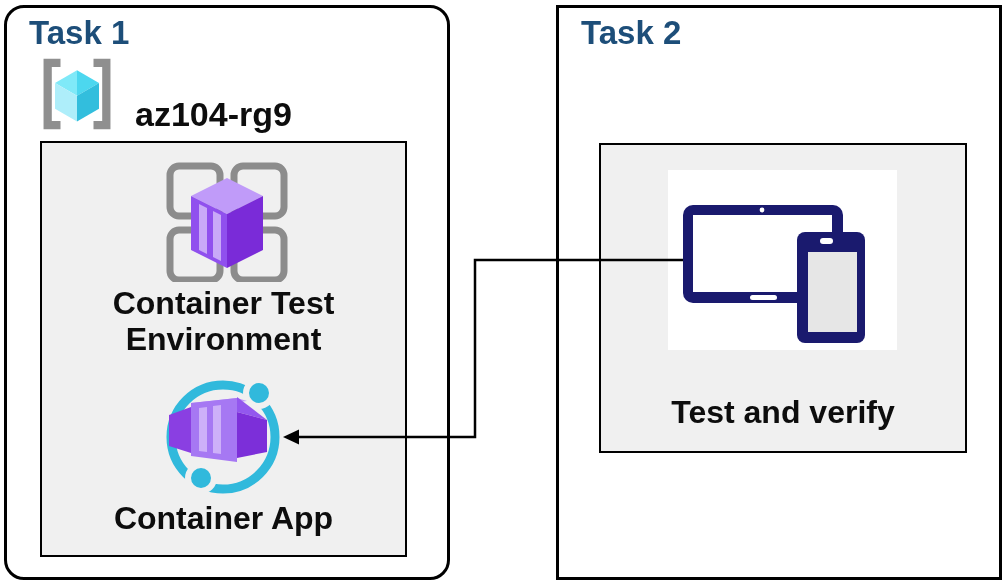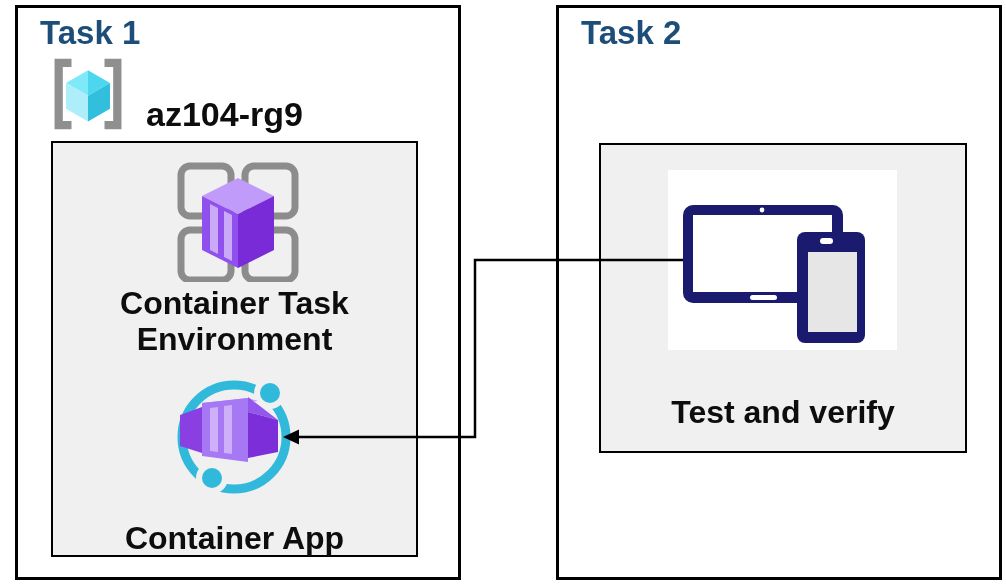--- a/index.html
+++ b/index.html
@@ -5,42 +5,42 @@
   * { margin:0; padding:0; box-sizing:border-box; }
   html,body { background:#ffffff; }
   body { font-family:"Liberation Sans","DejaVu Sans",sans-serif; }
   .page {
     position:relative; width:1006px; height:584px; background:#ffffff; overflow:hidden;
   }
   .task-panel {
     position:absolute; top:5px; width:446px; height:575px;
     background:#ffffff; border:3px solid #000000;
   }
-  .task-panel.t1 { left:15px; }
+  .task-panel.t1 { left:4px;border-radius:20px; }
   .task-panel.t2 { left:556px;text-decoration:underline; }
   .task-title {
     position:absolute; left:22px; top:6px;
     font-size:33px; font-weight:bold; color:#1d4e79; letter-spacing:0px;
   }
   .rg-row {
     position:absolute; left:26px; top:46px; display:flex; align-items:flex-end; gap:14px;
   }
   .rg-name { font-size:34px; font-weight:bold; color:#0d0d0d; }
   .group-box {
     position:absolute; background:#f0f0f0; border:2px solid #000000;
   }
   .group-box.g1 { left:33px; top:133px; width:367px; height:416px; }
   .group-box.g2 { left:40px; top:135px; width:368px; height:310px; }
   .abs { position:absolute; }
   .node-label {
     position:absolute; left:0; width:100%; text-align:center;
     font-size:32px; font-weight:bold; color:#0d0d0d; line-height:1.12;
   }
   .label-env { top:143px; padding:0 36px; }
-  .label-app { top:358px;margin-top:20px; }
+  .label-app { top:358px; }
   .label-test { top:228px;margin-top:22px; }
   .media-box {
     position:absolute; left:67px; top:25px; width:229px; height:180px; background:#ffffff;
   }
   .connector-overlay {
     position:absolute; left:0; top:0; width:1006px; height:584px;
     pointer-events:none; z-index:20;
   }
 </style>
 </head>
@@ -71,21 +71,21 @@
           <rect x="68" y="4" width="50" height="50" rx="9"></rect>
           <rect x="4" y="68" width="50" height="50" rx="9"></rect>
           <rect x="68" y="68" width="50" height="50" rx="9"></rect>
         </g>
         <polygon points="61,16 97,34 61,52 25,34" fill="#c09bf9"></polygon>
         <polygon points="25,34 61,52 61,106 25,88" fill="#9050ee"></polygon>
         <polygon points="97,34 61,52 61,106 97,88" fill="#7a2bd8"></polygon>
         <polygon points="33,42 41,46 41,92 33,88" fill="#c9a9f8"></polygon>
         <polygon points="47,49 55,53 55,99 47,95" fill="#c9a9f8"></polygon>
       </svg>
-      <div class="node-label label-env">Container Task Environment</div>
+      <div class="node-label label-env">Container Test Environment</div>
 
       <svg class="abs" style="left:117px; top:230px;" width="128" height="128" viewBox="0 0 128 128">
         <circle cx="64" cy="64" r="52" fill="none" stroke="#31b9dc" stroke-width="9"></circle>
         <circle cx="100" cy="20" r="13" fill="#31b9dc" stroke="#f0f0f0" stroke-width="6"></circle>
         <circle cx="42" cy="105" r="13" fill="#31b9dc" stroke="#f0f0f0" stroke-width="6"></circle>
         <polygon points="10,42 32,34 32,80 10,73" fill="#8a3fe2"></polygon>
         <polygon points="32,30 78,25 88,28 42,34" fill="#c09bf9"></polygon>
         <polygon points="78,24 108,47 78,39" fill="#9357ee"></polygon>
         <polygon points="78,39 108,47 108,79 78,85" fill="#7c2fd9"></polygon>
         <polygon points="32,30 78,25 78,89 32,83" fill="#a678f3"></polygon>

